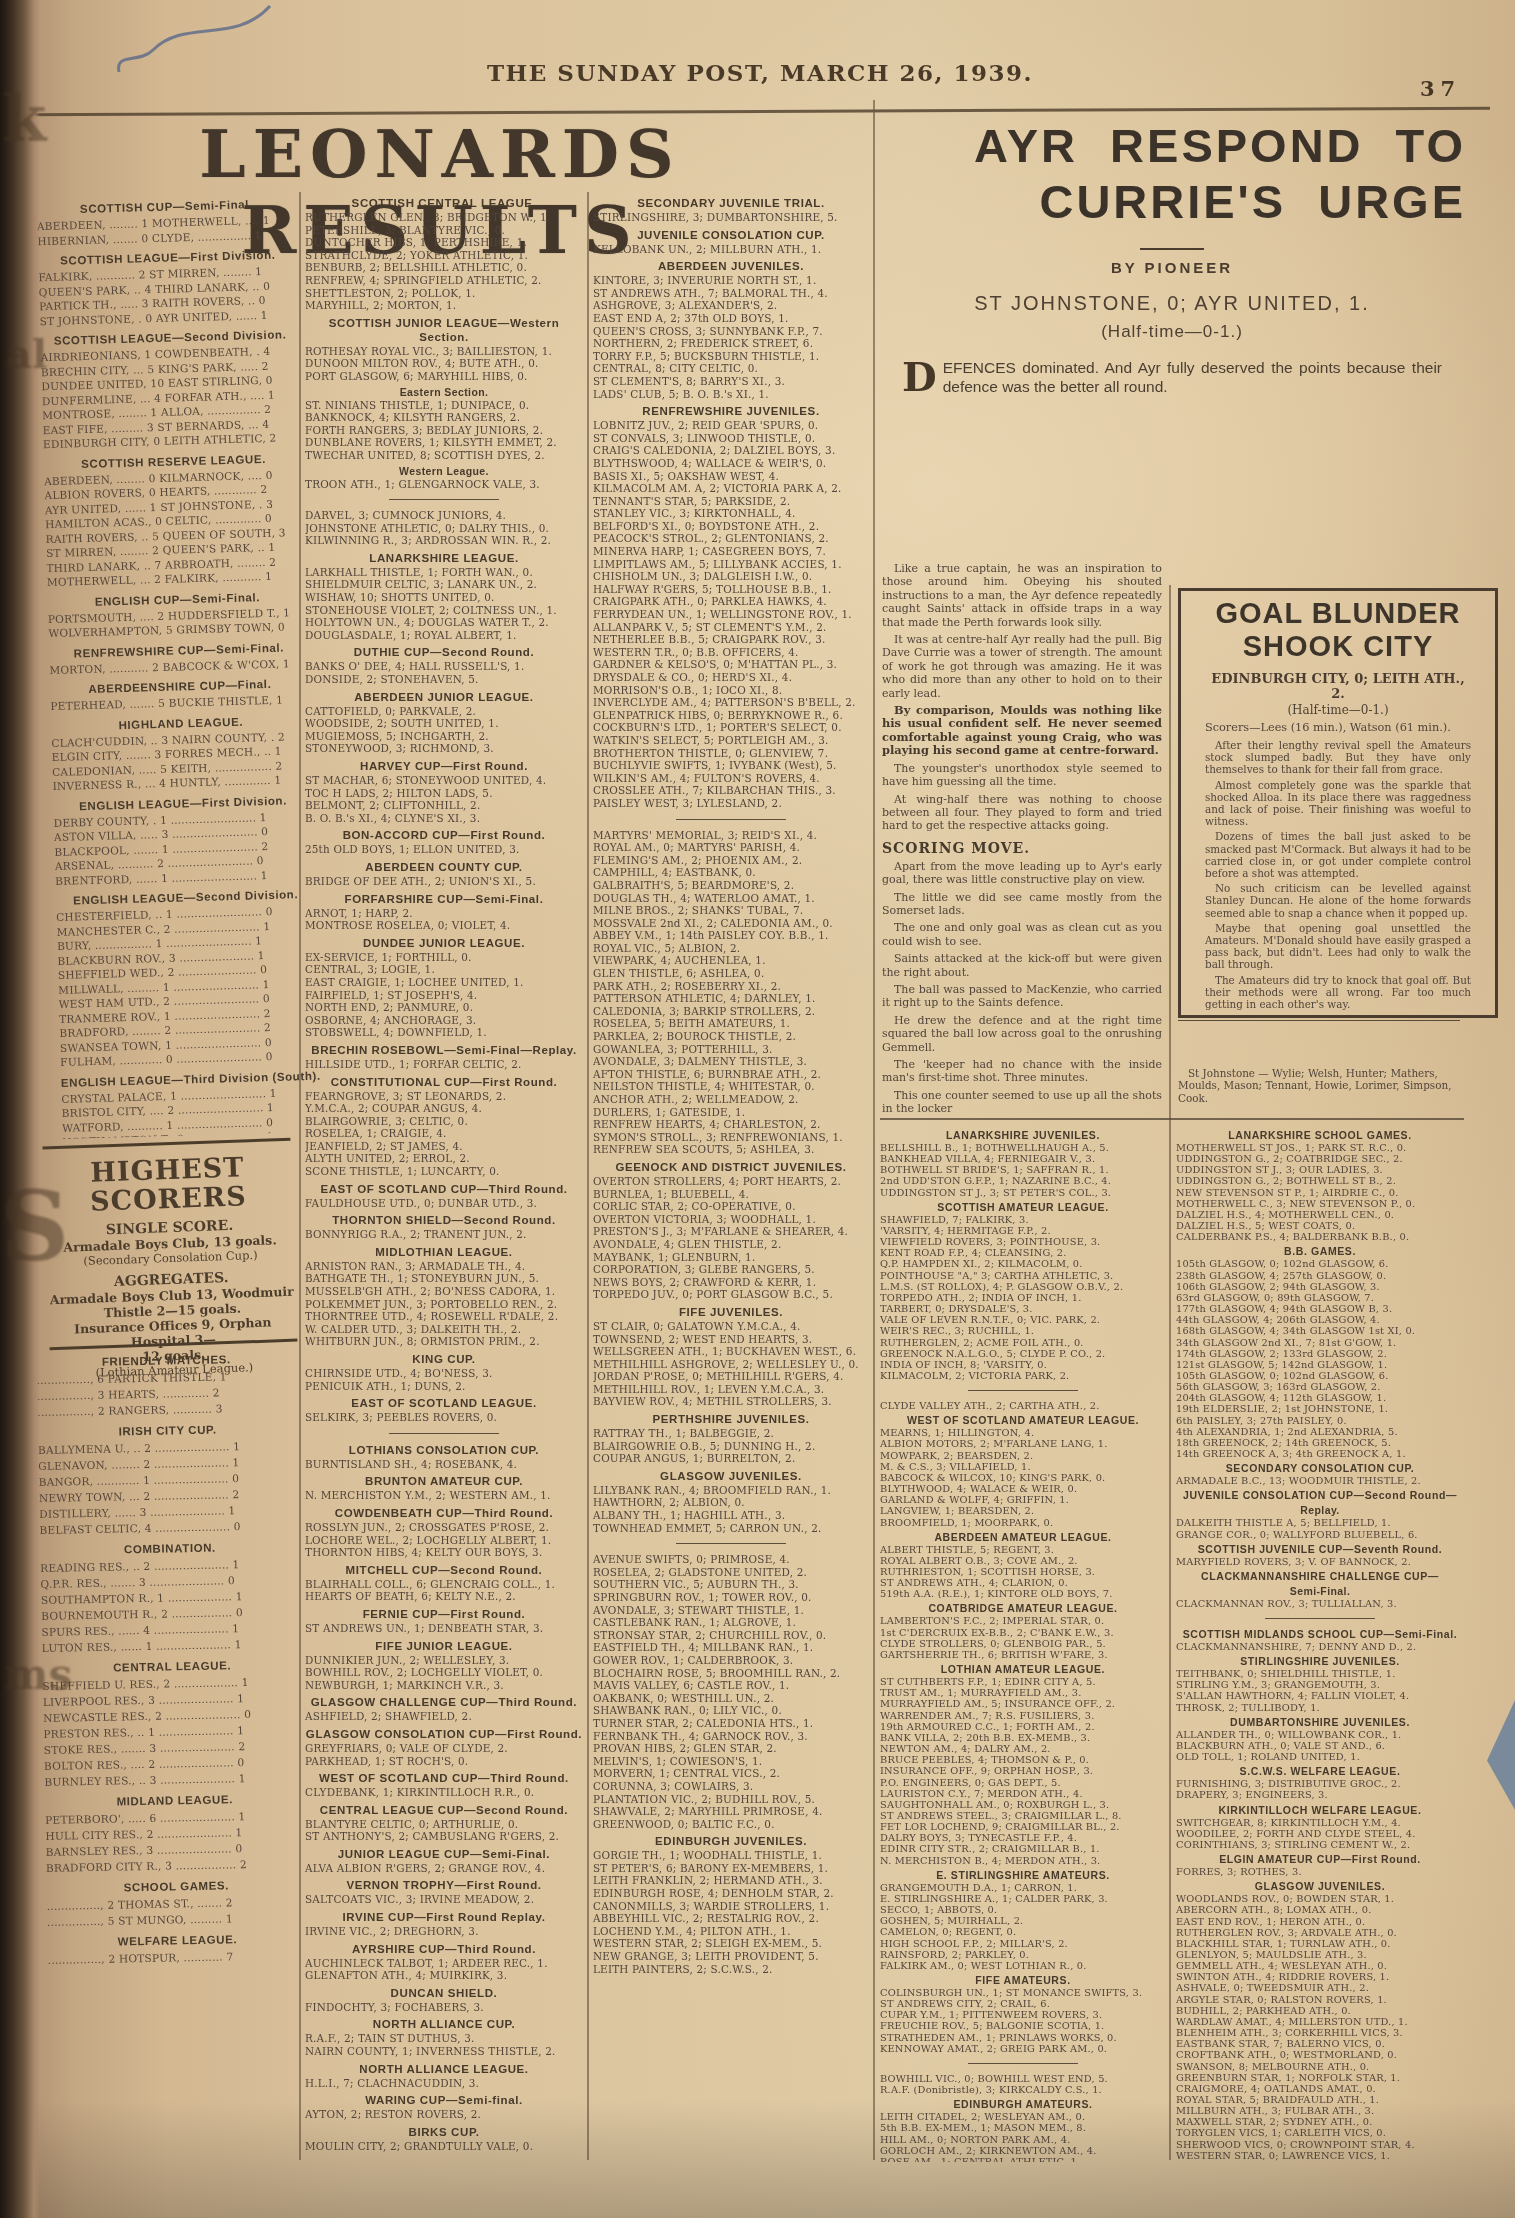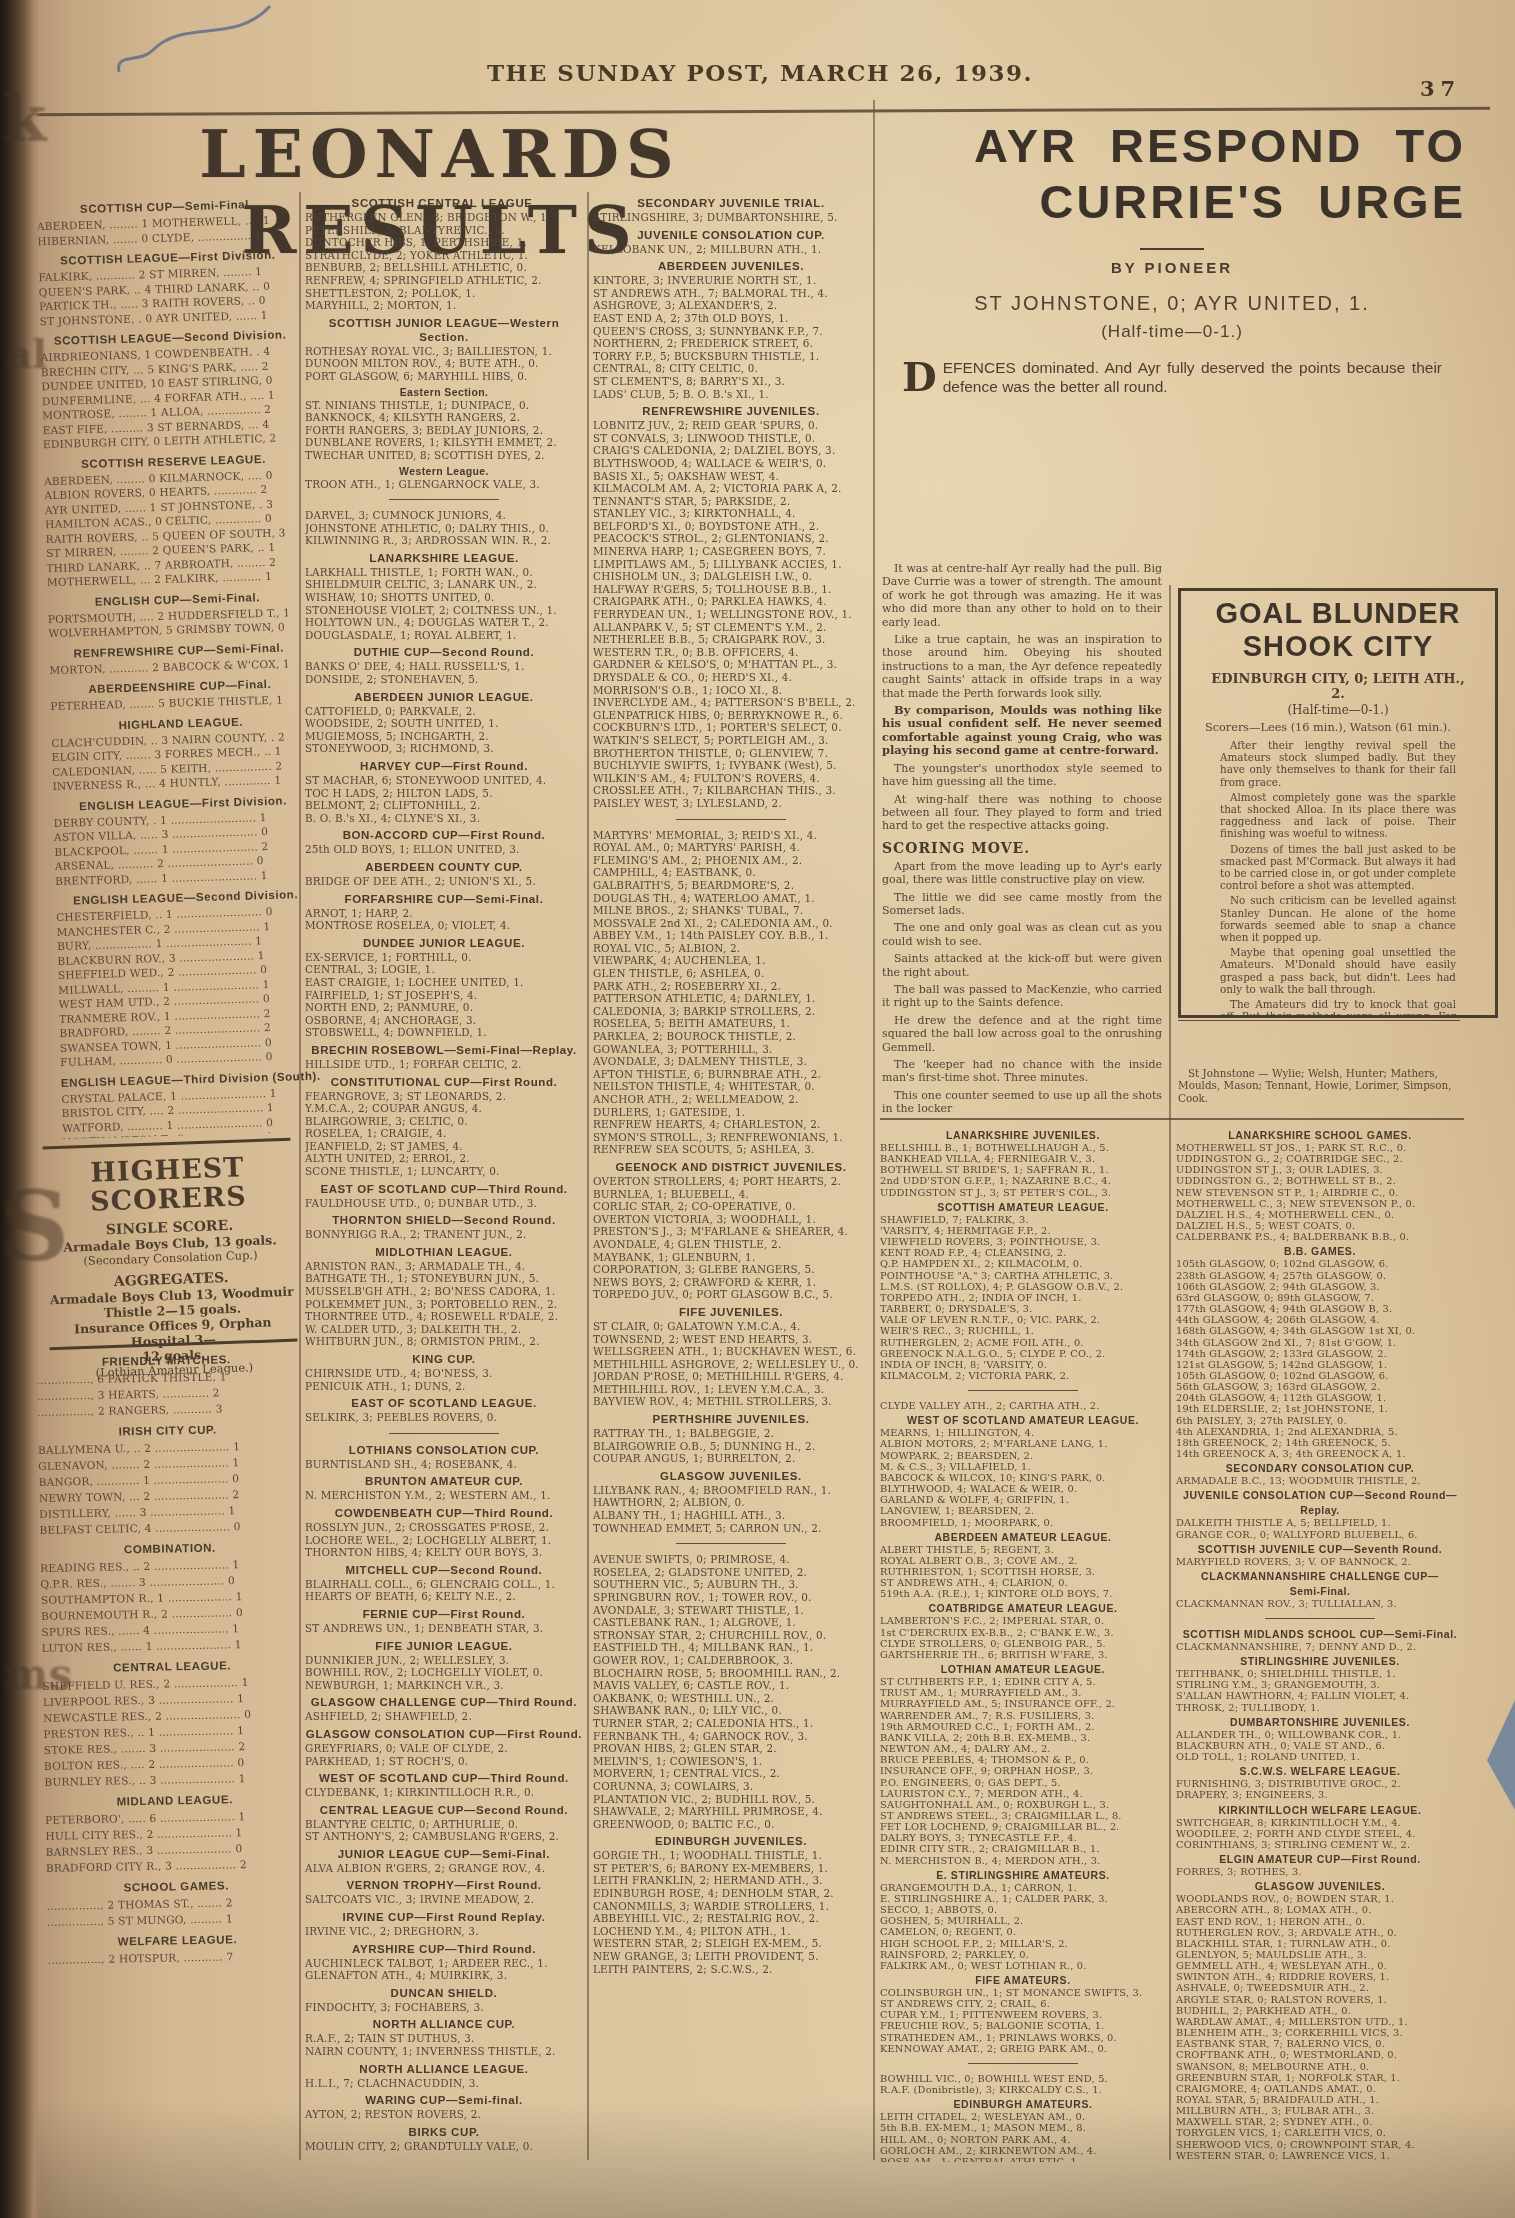--- a/index.html
+++ b/index.html
@@ -57,21 +57,21 @@
   #article{position:absolute;left:882px;top:562px;width:280px;height:556px;overflow:hidden;z-index:3;}
   .art-p{font:11px/13.4px "DejaVu Serif",serif;text-align:justify;text-indent:12px;margin:0 0 4px;color:#51443a;}
   .art-p.bold{font-weight:700;font-size:11.4px;color:#463a2e;}
   .art-h{font:700 14px/16px "DejaVu Serif",serif;letter-spacing:1px;margin:7px 0 4px;color:#463a2c;}
   #goalbox{position:absolute;left:1178px;top:588px;width:266px;height:412px;border:3px solid #4a3c2e;
     padding:6px 24px;overflow:hidden;z-index:3;background:rgba(226,204,168,.25);}
   .gb-title{font:700 29px/33px "Liberation Sans",sans-serif;letter-spacing:1px;text-align:center;color:#3d342a;}
   .gb-score{font:700 13px/15px "DejaVu Serif",serif;text-align:center;margin-top:8px;color:#4a3c2e;}
   .gb-half{font:400 12px/14px "DejaVu Serif",serif;text-align:center;margin:2px 0 4px;color:#4e4234;}
   .gb-scorers{font:11.3px/13px "DejaVu Serif",serif;margin:2px 0 5px;color:#51443a;}
-  .gb-p{font:10.4px/12.2px "DejaVu Serif",serif;text-align:justify;text-indent:10px;margin:0 15px 3px;color:#52453b;}
+  .gb-p{font:10.4px/12.2px "DejaVu Serif",serif;text-align:justify;text-indent:10px;margin:0 0 3px;color:#52453b;}
   #teams{position:absolute;left:1178px;top:1020px;width:282px;height:96px;border-top:1.5px solid #5a4a38;
     padding-top:6px;overflow:hidden;z-index:3;}
   .team-line{font:10.4px/12.4px "DejaVu Serif",serif;text-indent:10px;margin-bottom:3px;color:#52453b;margin-top:40px;}
   
   #scorers-box{position:absolute;left:46px;top:1142px;width:248px;height:188px;z-index:3;
     border-top:3px solid #4c3d2b;border-bottom:3px solid #4c3d2b;padding-top:10px;
     transform:rotate(-2deg);text-align:center;color:#4b3c2b;}
   .hs-title{font:700 27px/29px "DejaVu Serif",serif;letter-spacing:1px;}
   .hs-sub{font:700 14px/18px "DejaVu Serif",serif;margin-top:5px;}
   .hs-line{font:700 12.5px/15px "DejaVu Serif",serif;}
@@ -503,22 +503,22 @@
     <div class="byline-rule"></div>
     <div class="f-byline">BY PIONEER</div>
     <div class="f-score">ST JOHNSTONE, 0; AYR UNITED, 1.</div>
     <div class="f-half">(Half-time—0-1.)</div>
     <div class="f-lede">
       <span class="f-cap">D</span><span>EFENCES dominated.  And Ayr fully deserved the points because their defence was the better all round.</span>
     </div>
   </div>
 
   <div id="article">
+      <div class="art-p">Like a true captain, he was an inspiration to those around him. Obeying his shouted instructions to a man, the Ayr defence repeatedly caught Saints' attack in offside traps in a way that made the Perth forwards look silly.</div>
       <div class="art-p">It was at centre-half Ayr really had the pull. Big Dave Currie was a tower of strength. The amount of work he got through was amazing. He it was who did more than any other to hold on to their early lead.</div>
-      <div class="art-p">Like a true captain, he was an inspiration to those around him. Obeying his shouted instructions to a man, the Ayr defence repeatedly caught Saints' attack in offside traps in a way that made the Perth forwards look silly.</div>
       <div class="art-p bold">By comparison, Moulds was nothing like his usual confident self.  He never seemed comfortable against young Craig, who was playing his second game at centre-forward.</div>
       <div class="art-p">The youngster's unorthodox style seemed to have him guessing all the time.</div>
       <div class="art-p">At wing-half there was nothing to choose between all four.  They played to form and tried hard to get the respective attacks going.</div>
       <div class="art-h">SCORING MOVE.</div>
       <div class="art-p">Apart from the move leading up to Ayr's early goal, there was little constructive play on view.</div>
       <div class="art-p">The little we did see came mostly from the Somerset lads.</div>
       <div class="art-p">The one and only goal was as clean cut as you could wish to see.</div>
       <div class="art-p">Saints attacked at the kick-off but were given the right about.</div>
       <div class="art-p">The ball was passed to MacKenzie, who carried it right up to the Saints defence.</div>
       <div class="art-p">He drew the defence and at the right time squared the ball low across goal to the onrushing Gemmell.</div>

